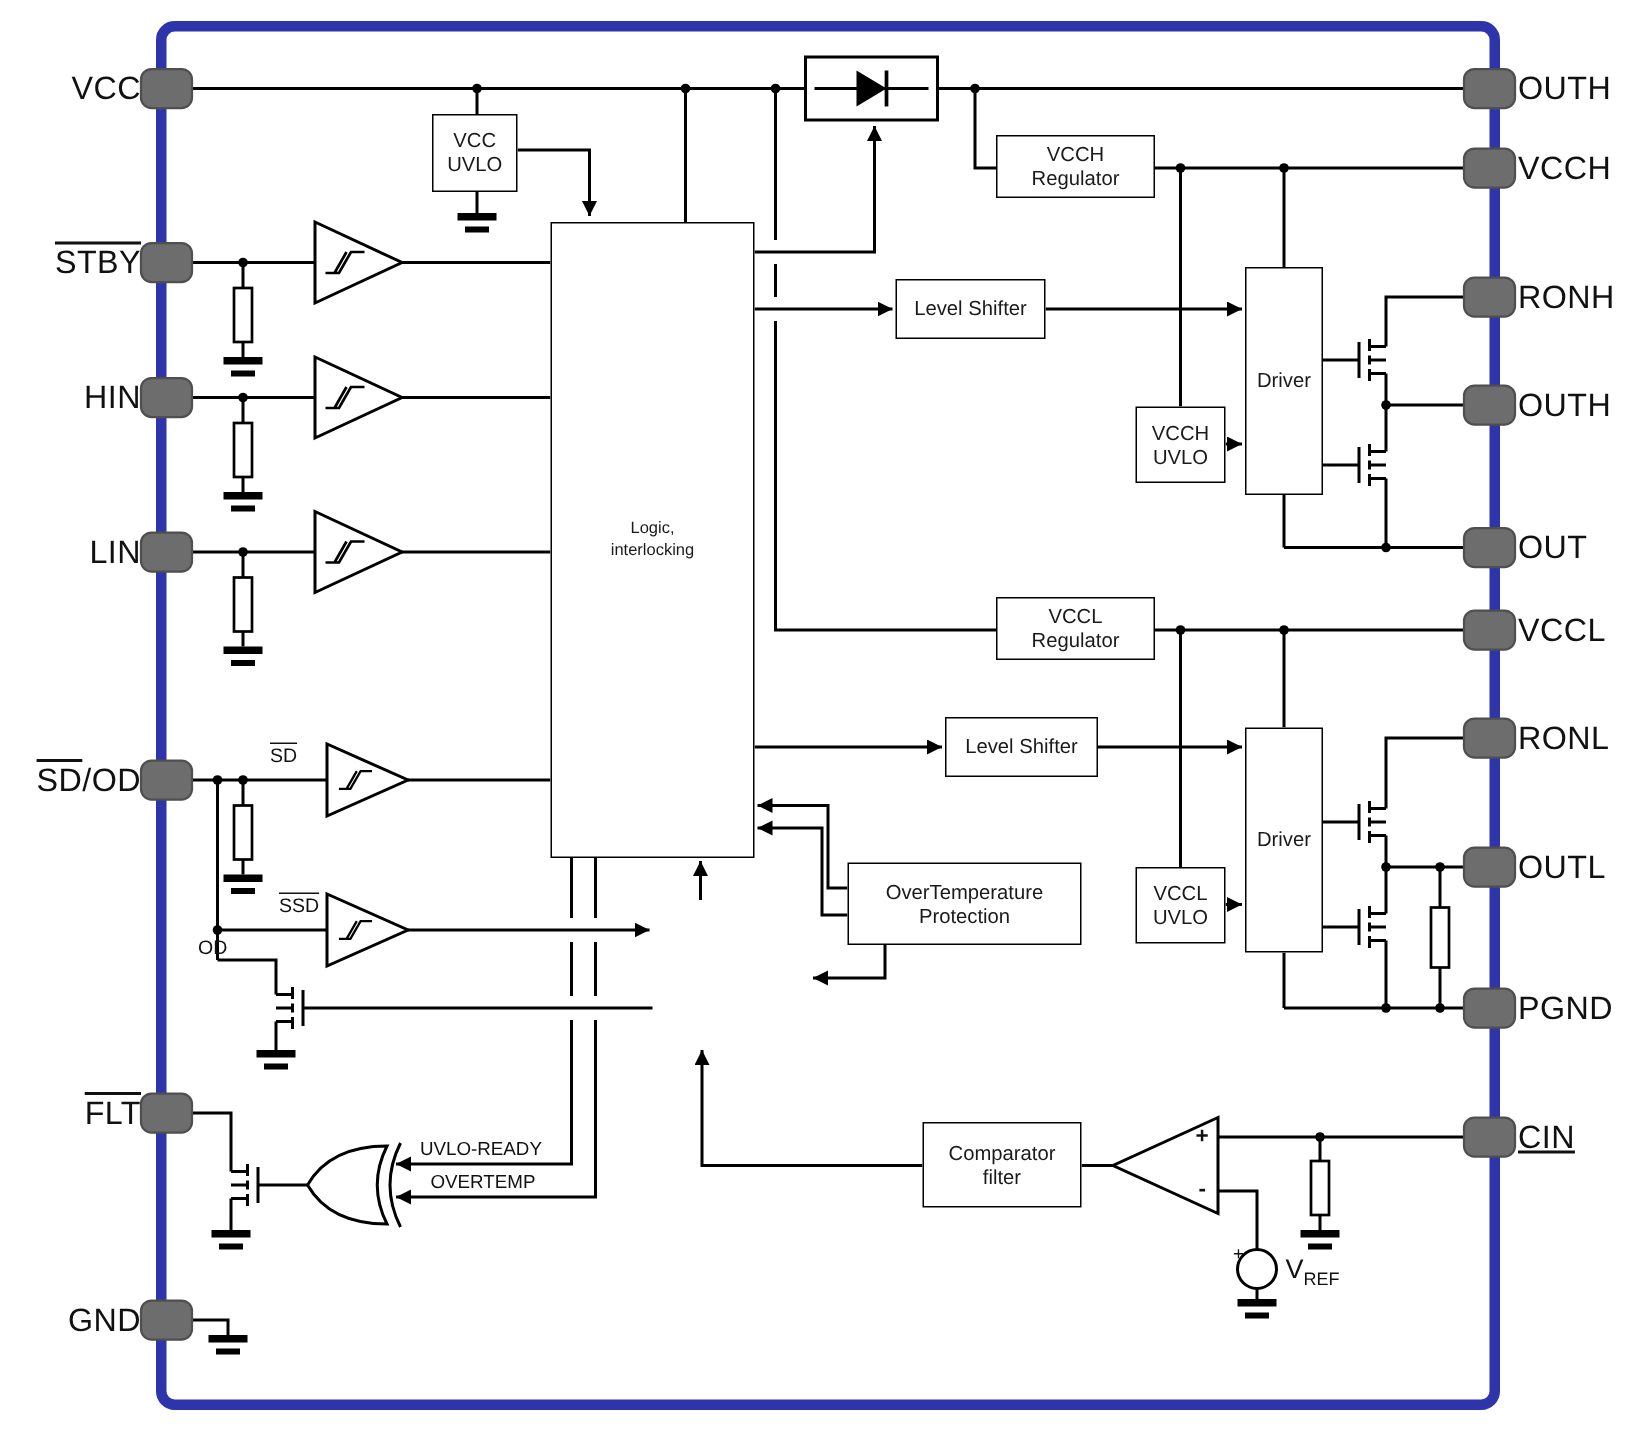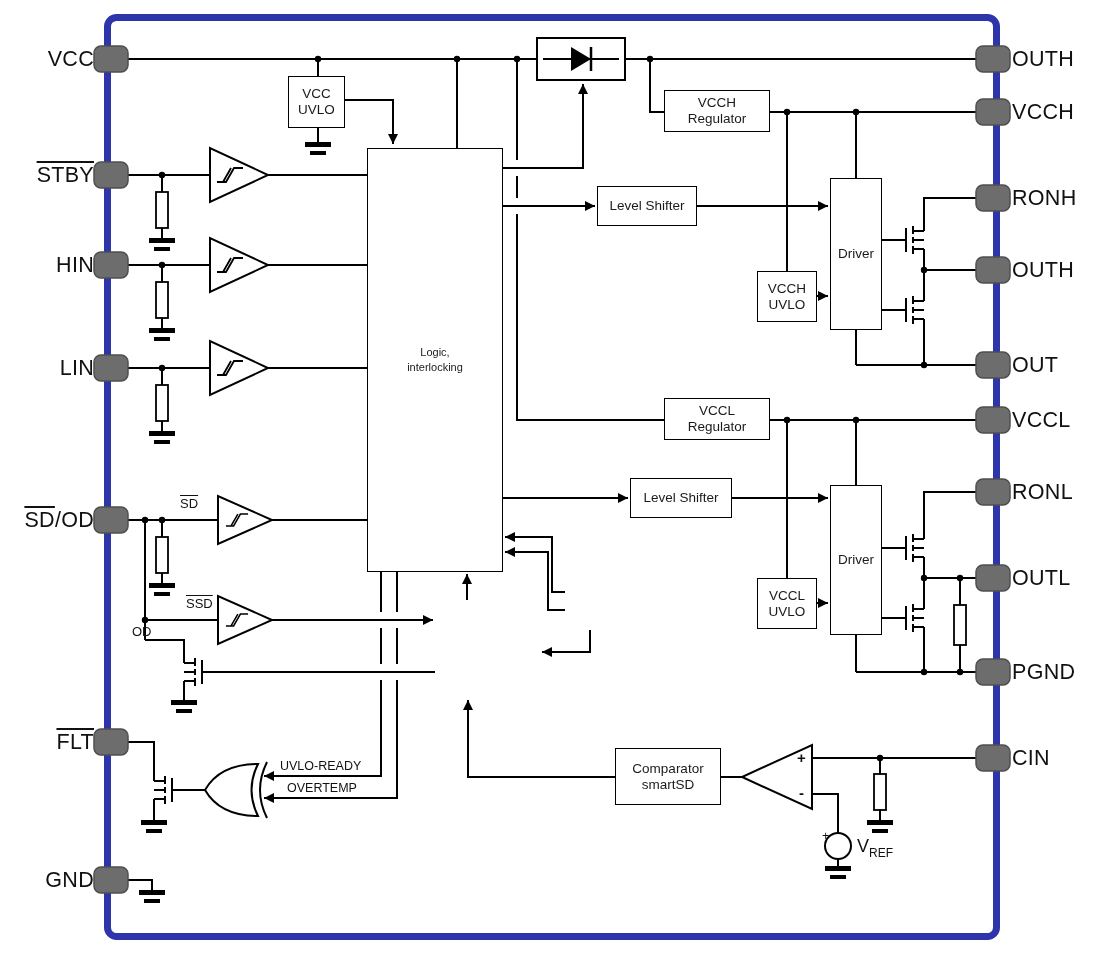--- a/index.html
+++ b/index.html
@@ -220,43 +220,47 @@
 <div class="block" style="left:630px;top:478px;width:102px;height:40px;">
   <span>Level Shifter</span>
 </div>
 <div class="block" style="left:757px;top:578px;width:60px;height:51px;">
   <span>VCCL</span>
   <span>UVLO</span>
 </div>
 <div class="block" style="left:830px;top:485px;width:52px;height:150px;">
   <span>Driver</span>
 </div>
+<div class="block" style="left:565px;top:575px;width:156px;height:55px;">
+  <span>OverTemperature</span>
+  <span>Protection</span>
+</div>
 <div class="block" style="left:615px;top:748px;width:106px;height:57px;">
   <span>Comparator</span>
-  <span>smartSD</span>
+  <span>filter</span>
 </div>
 
 <div class="lbl pinlbl left" style="top:45px;"><span class="ovl"></span><span>VCC</span></div>
 <div class="lbl pinlbl left" style="top:161px;text-align:right;"><span class="ovl">STBY</span><span></span></div>
 <div class="lbl pinlbl left" style="top:251px;"><span class="ovl"></span><span>HIN</span></div>
 <div class="lbl pinlbl left" style="top:354px;"><span class="ovl"></span><span>LIN</span></div>
 <div class="lbl pinlbl left" style="top:506px;"><span class="ovl">SD</span><span>/OD</span></div>
 <div class="lbl pinlbl left" style="top:728px;"><span class="ovl">FLT</span><span></span></div>
 <div class="lbl pinlbl left" style="top:866px;"><span class="ovl"></span><span>GND</span></div>
 
 <div class="lbl pinlbl right" style="top:45px;">OUTH</div>
 <div class="lbl pinlbl right" style="top:98px;">VCCH</div>
 <div class="lbl pinlbl right" style="top:184px;">RONH</div>
 <div class="lbl pinlbl right" style="top:256px;">OUTH</div>
 <div class="lbl pinlbl right" style="top:351px;">OUT</div>
 <div class="lbl pinlbl right" style="top:406px;">VCCL</div>
 <div class="lbl pinlbl right" style="top:478px;">RONL</div>
 <div class="lbl pinlbl right" style="top:564px;">OUTL</div>
 <div class="lbl pinlbl right" style="top:658px;">PGND</div>
-<div class="lbl pinlbl right" style="top:744px;">CIN</div>
+<div class="lbl pinlbl right" style="top:744px;text-decoration:underline;">CIN</div>
 
 <div class="lbl small ovl" style="left:180px;top:497px;">SD</div>
 <div class="lbl small ovl" style="left:186px;top:597px;">SSD</div>
 <div class="lbl small" style="left:132px;top:625px;">OD</div>
 <div class="lbl tiny" style="left:280px;top:760px;">UVLO-READY</div>
 <div class="lbl tiny" style="left:287px;top:782px;">OVERTEMP</div>
 <div class="lbl sign" style="left:797px;top:751px;">+</div>
 <div class="lbl sign" style="left:799px;top:786px;">-</div>
 <div class="lbl tiny" style="left:822px;top:830px;">+</div>
 <div class="lbl vref" style="left:857px;top:836px;"><span>V</span><sub>REF</sub></div>

